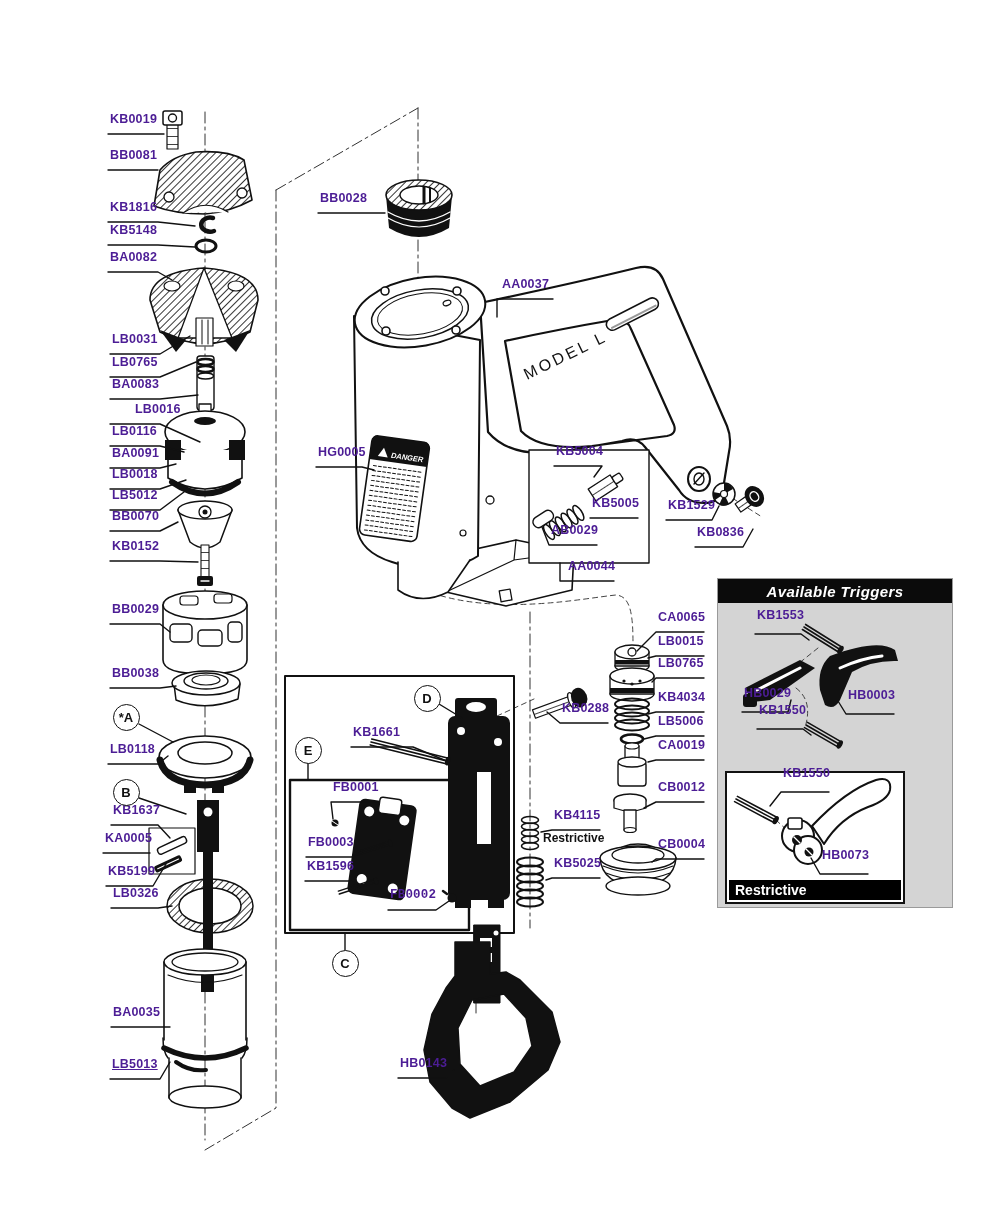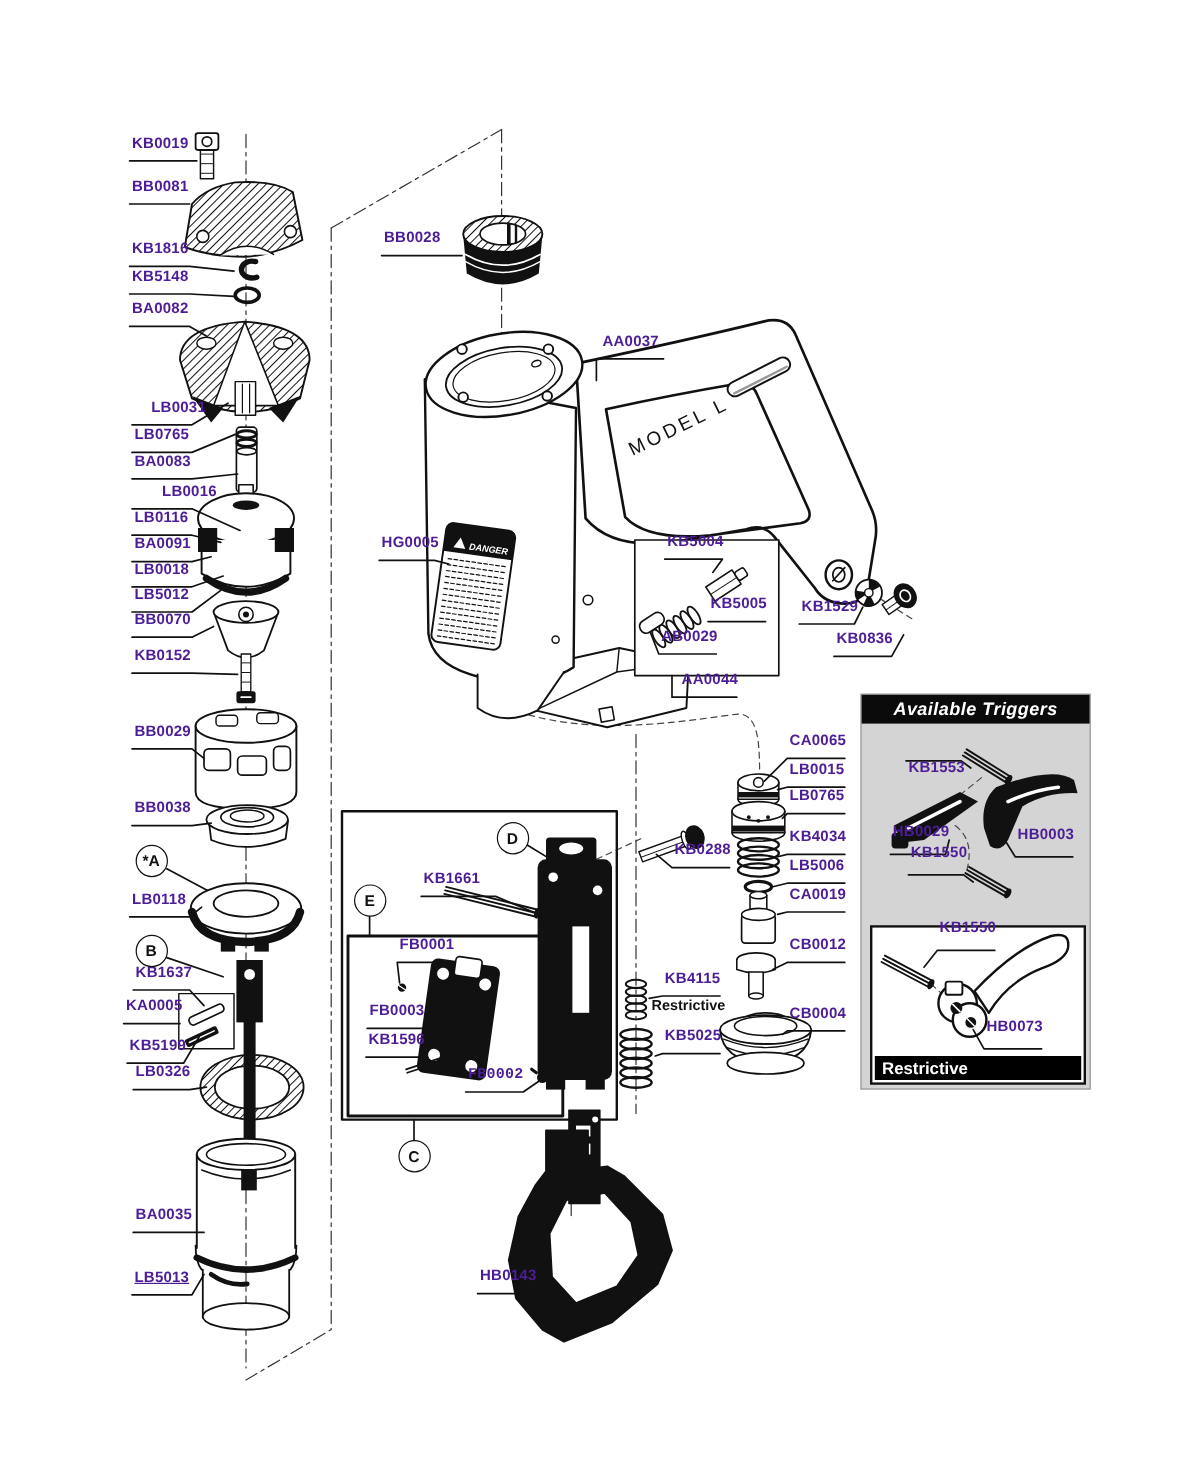--- a/index.html
+++ b/index.html
@@ -6,21 +6,21 @@
   #stage{position:relative;width:1000px;height:1227px;background:#fff;overflow:hidden;
          font-family:"Liberation Sans",sans-serif;}
   #art{position:absolute;left:0;top:0;z-index:2;pointer-events:none;}
   .part-label{position:absolute;z-index:4;font-size:12.5px;font-weight:bold;color:#4c1d95;
               letter-spacing:.2px;white-space:nowrap;}
   .part-sub{position:absolute;z-index:4;font-size:12px;font-weight:bold;color:#111;white-space:nowrap;}
   .balloon{position:absolute;z-index:4;width:27px;height:27px;border:1.6px solid #111;border-radius:50%;
            background:#fff;display:flex;align-items:center;justify-content:center;
            font-size:13px;font-weight:bold;color:#111;box-sizing:border-box;}
   
-  #trigger-panel{position:absolute;left:717px;top:578px;width:192px;height:330px;z-index:1;
+  #trigger-panel{position:absolute;left:717px;top:578px;width:236px;height:330px;z-index:1;
                  background:#d4d4d4;border:1px solid #9a9a9a;box-sizing:border-box;}
   #tp-header{position:absolute;left:0;top:0;width:100%;height:24px;background:#0b0b0b;color:#fff;
              font-style:italic;font-weight:bold;font-size:15px;display:flex;align-items:center;
              justify-content:center;letter-spacing:.4px;}
   .tp-box{position:absolute;left:7px;width:180px;background:#fff;border:2.5px solid #111;box-sizing:border-box;}
   #tp-box-dual{top:29px;height:157px;}
   #tp-box-restrictive{top:192px;height:133px;}
   .tp-caption{position:absolute;left:2px;right:2px;bottom:2px;height:20px;background:#000;color:#fff;
               font-weight:bold;font-size:14px;display:flex;align-items:center;padding-left:6px;}
 </style>
@@ -497,21 +497,21 @@
         </g>
     </g>
   </svg>
 
   <div id="labels">
       <div class="part-label" style="left: 110px; top: 112px;">KB0019</div>
       <div class="part-label" style="left: 110px; top: 148px;">BB0081</div>
       <div class="part-label" style="left: 110px; top: 200px;">KB1816</div>
       <div class="part-label" style="left: 110px; top: 223px;">KB5148</div>
       <div class="part-label" style="left: 110px; top: 250px;">BA0082</div>
-      <div class="part-label" style="left: 126px; top: 332px;">LB0031</div>
+      <div class="part-label" style="left: 112px; top: 332px;">LB0031</div>
       <div class="part-label" style="left: 112px; top: 355px;">LB0765</div>
       <div class="part-label" style="left: 112px; top: 377px;">BA0083</div>
       <div class="part-label" style="left: 112px; top: 402px; padding-left: 23px;">LB0016</div>
       <div class="part-label" style="left: 112px; top: 424px;">LB0116</div>
       <div class="part-label" style="left: 112px; top: 446px;">BA0091</div>
       <div class="part-label" style="left: 112px; top: 467px;">LB0018</div>
       <div class="part-label" style="left: 112px; top: 488px;">LB5012</div>
       <div class="part-label" style="left: 112px; top: 509px;">BB0070</div>
       <div class="part-label" style="left: 112px; top: 539px;">KB0152</div>
       <div class="part-label" style="left: 112px; top: 602px;">BB0029</div>
@@ -543,21 +543,21 @@
       <div class="part-label" style="left: 353px; top: 725px;">KB1661</div>
       <div class="part-label" style="left: 333px; top: 780px;">FB0001</div>
       <div class="part-label" style="left: 308px; top: 835px;">FB0003</div>
       <div class="part-label" style="left: 307px; top: 859px;">KB1596</div>
       <div class="part-label" style="left: 390px; top: 888px; font-family: Liberation Mono, monospace;">FB0002</div>
       <div class="part-label" style="left: 562px; top: 701px;">KB0288</div>
       <div class="part-label" style="left: 554px; top: 808px;">KB4115</div>
       <div class="part-sub" style="left: 543px; top: 831px;">Restrictive</div>
       <div class="part-label" style="left: 554px; top: 856px;">KB5025</div>
       <div class="part-label" style="left: 400px; top: 1056px;">HB0143</div>
-      <div class="part-label" style="left: 757px; top: 632px;">KB1553</div>
+      <div class="part-label" style="left: 757px; top: 608px;">KB1553</div>
       <div class="part-label" style="left: 744px; top: 686px;">HB0029</div>
       <div class="part-label" style="left: 848px; top: 688px;">HB0003</div>
       <div class="part-label" style="left: 759px; top: 703px;">KB1550</div>
       <div class="part-label" style="left: 783px; top: 766px;">KB1550</div>
       <div class="part-label" style="left: 822px; top: 848px;">HB0073</div>
       <div class="balloon" style="left: 112.5px; top: 703.5px;">*A</div>
       <div class="balloon" style="left: 112.5px; top: 778.5px;">B</div>
       <div class="balloon" style="left: 331.5px; top: 949.5px;">C</div>
       <div class="balloon" style="left: 413.5px; top: 684.5px;">D</div>
       <div class="balloon" style="left: 294.5px; top: 736.5px;">E</div>

